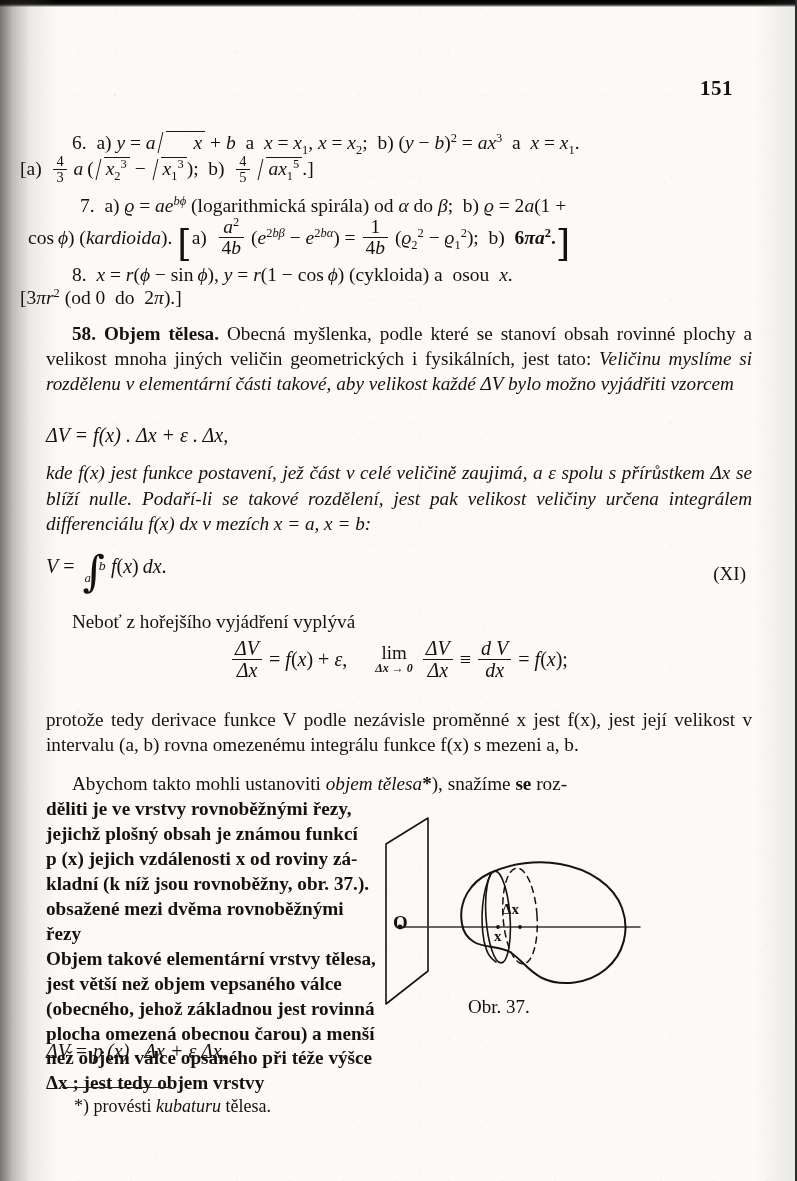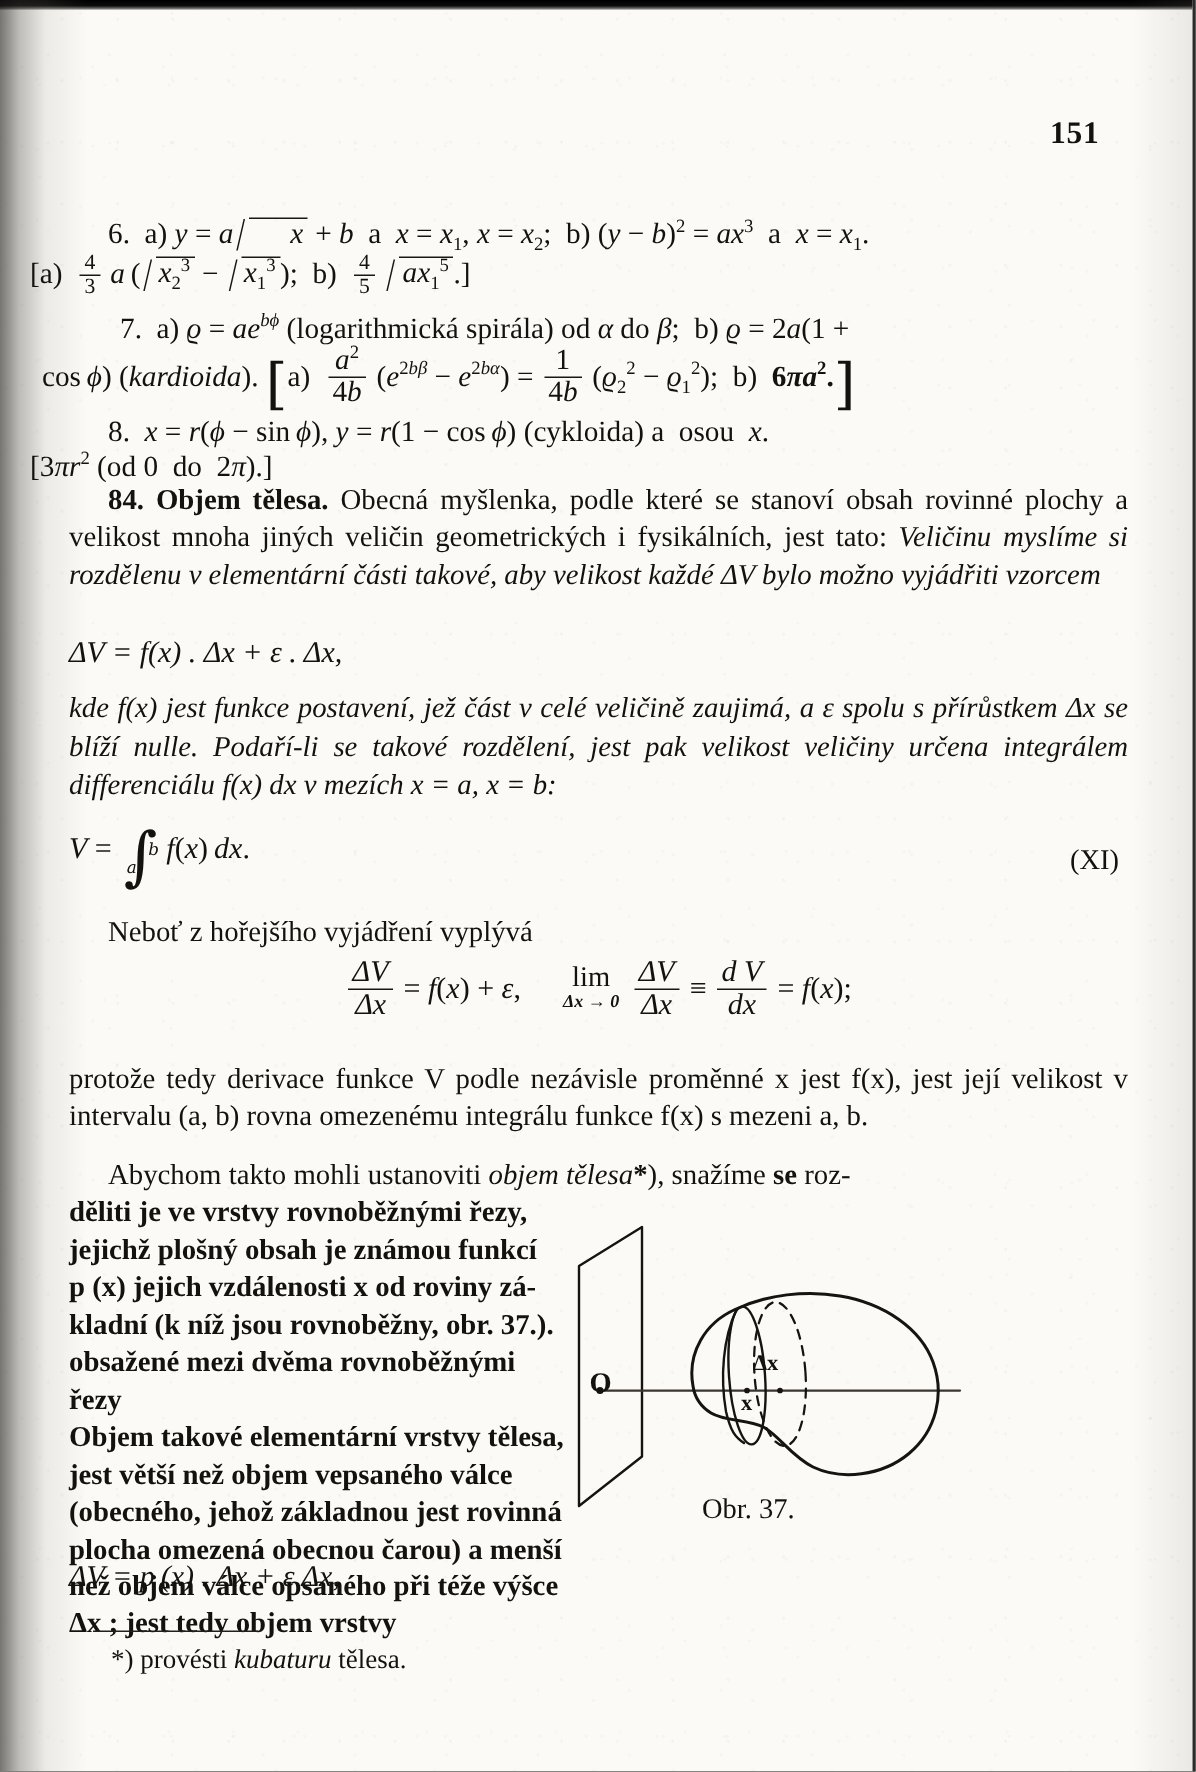--- a/index.html
+++ b/index.html
@@ -62,21 +62,21 @@
     letter-spacing: .5px;
   }
 
   .block { position: absolute; }
 
   .ex-line {
     font-size: 19.5px;
     line-height: 1.18;
     white-space: nowrap;
   }
-  .ex-line.indent { text-indent: 26px; margin-top: 14px; }
+  .ex-line.indent { text-indent: 26px; }
 
   .para {
     font-size: 19.2px;
     line-height: 1.30;
     text-align: justify;
     text-justify: inter-word;
   }
   .para.ind { text-indent: 26px; }
   .it { font-style: italic; }
   .bd { font-weight: bold; }
@@ -225,21 +225,21 @@
       <span class="mi">y</span> = <span class="mi">r</span>(1 − cos <span class="mi">ϕ</span>)
       (<span>cykloida</span>)
       a&nbsp; osou&nbsp; <span class="mi">x</span>.
     </div>
     <div class="ex-line" style="margin-left:-26px;">
       [3<span class="mi">πr</span><sup>2</sup> (od 0&nbsp; do&nbsp; 2<span class="mi">π</span>).]
     </div>
   </div>
 
   <div class="block para ind" style="left:46px; top:322px; width:706px;">
-    <span class="bd">84.</span>
+    <span class="bd">58.</span>
     <span class="bd">Objem tělesa.</span>
     <span>Obecná myšlenka, podle které se stanoví obsah rovinné plochy a velikost mnoha jiných veličin geometrických i fysikálních, jest tato:</span>
     <span class="it">Veličinu myslíme si rozdělenu v elementární části takové, aby velikost každé ΔV bylo možno vyjádřiti vzorcem</span>
   </div>
 
   <div class="block display" style="left:46px; top:424px; width:706px;">
     <span class="it"><span class="mi">ΔV</span> = <span class="mi">f</span>(<span class="mi">x</span>) . <span class="mi">Δx</span>
     + <span class="mi">ε</span> . <span class="mi">Δx</span>,</span>
   </div>
 

